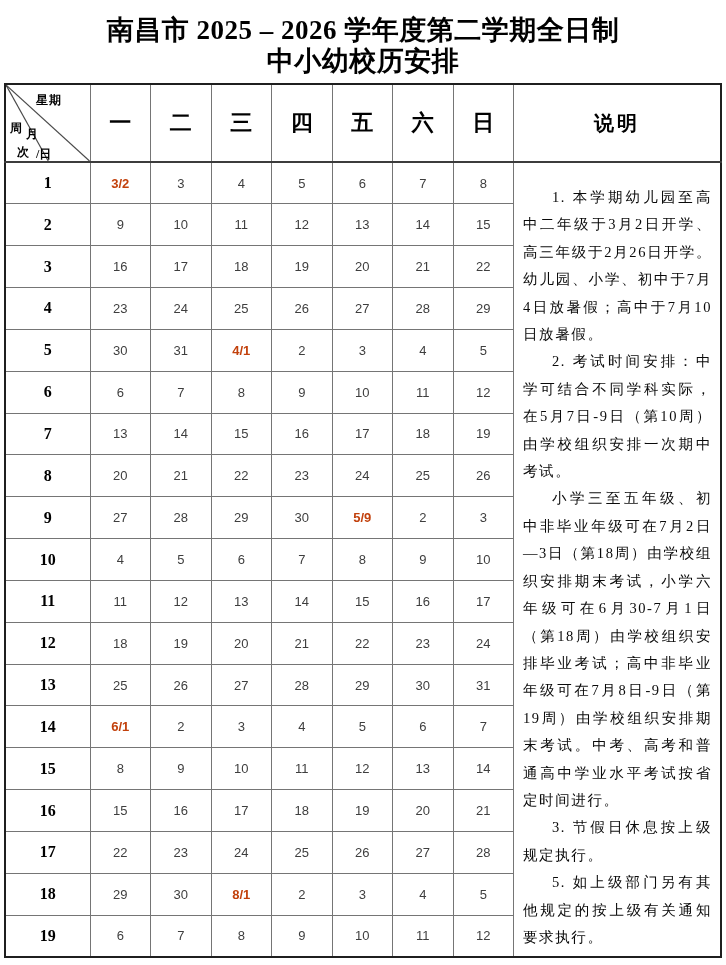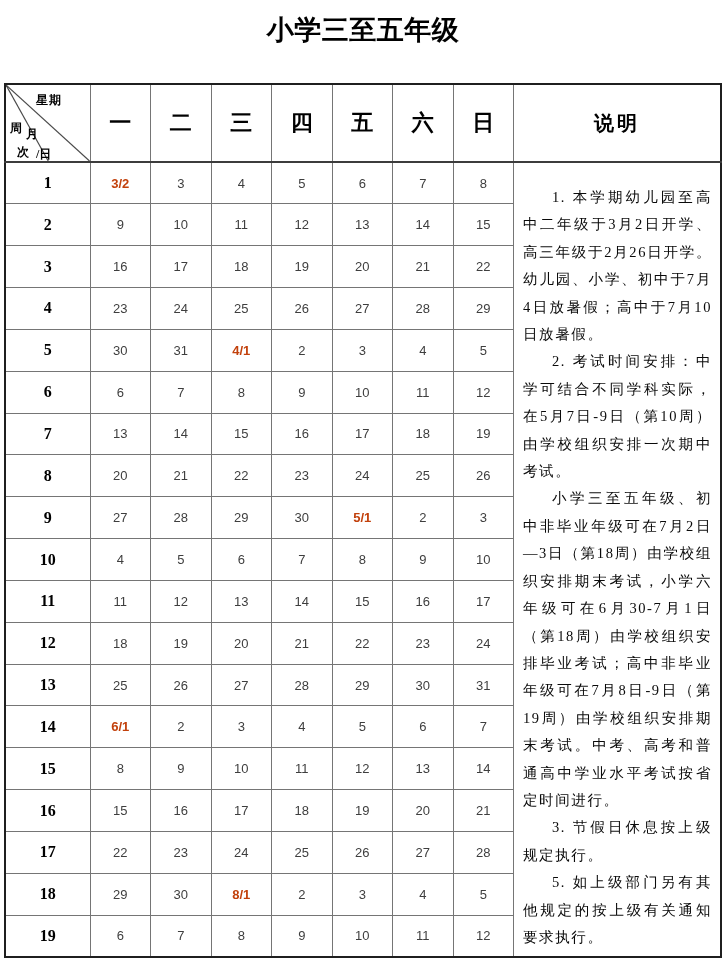--- a/index.html
+++ b/index.html
@@ -63,21 +63,22 @@
     letter-spacing:1.6px; text-indent:2em;
     text-align:justify; color:#0a0a0a;
   }
 </style>
 </head>
 <body>
 
 <div class="page">
 
   <div class="title">
-    <div>小学三至五年级</div>
+    <div>南昌市 2025 – 2026 学年度第二学期全日制</div>
+    <div>中小幼校历安排</div>
   </div>
 
   <table class="cal">
     <colgroup>
       <col style="width:85px">
       <col style="width:60.5px">
         <col style="width:60.5px">
         <col style="width:60.5px">
       <col style="width:60.5px">
         <col style="width:60.5px">
@@ -195,21 +196,21 @@
           <td class="day">24</td>
           <td class="day">25</td>
           <td class="day">26</td>
         </tr>
         <tr>
           <td class="wk">9</td>
           <td class="day">27</td>
           <td class="day">28</td>
           <td class="day">29</td>
           <td class="day">30</td>
-          <td class="day mstart">5/1</td>
+          <td class="day mstart">5/9</td>
           <td class="day">2</td>
           <td class="day">3</td>
         </tr>
         <tr>
           <td class="wk">10</td>
           <td class="day">4</td>
           <td class="day">5</td>
           <td class="day">6</td>
           <td class="day">7</td>
           <td class="day">8</td>

